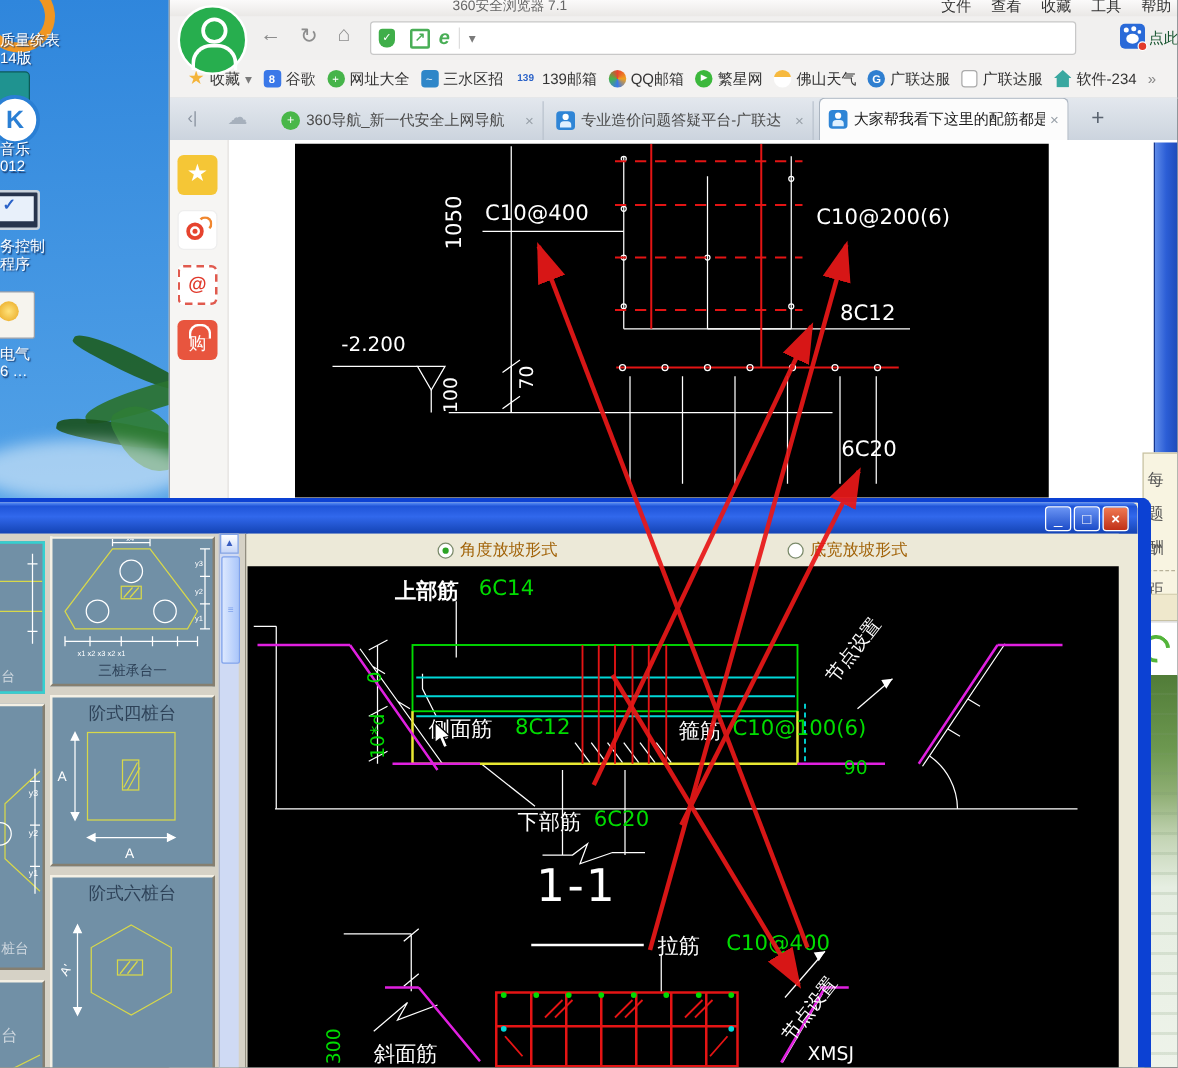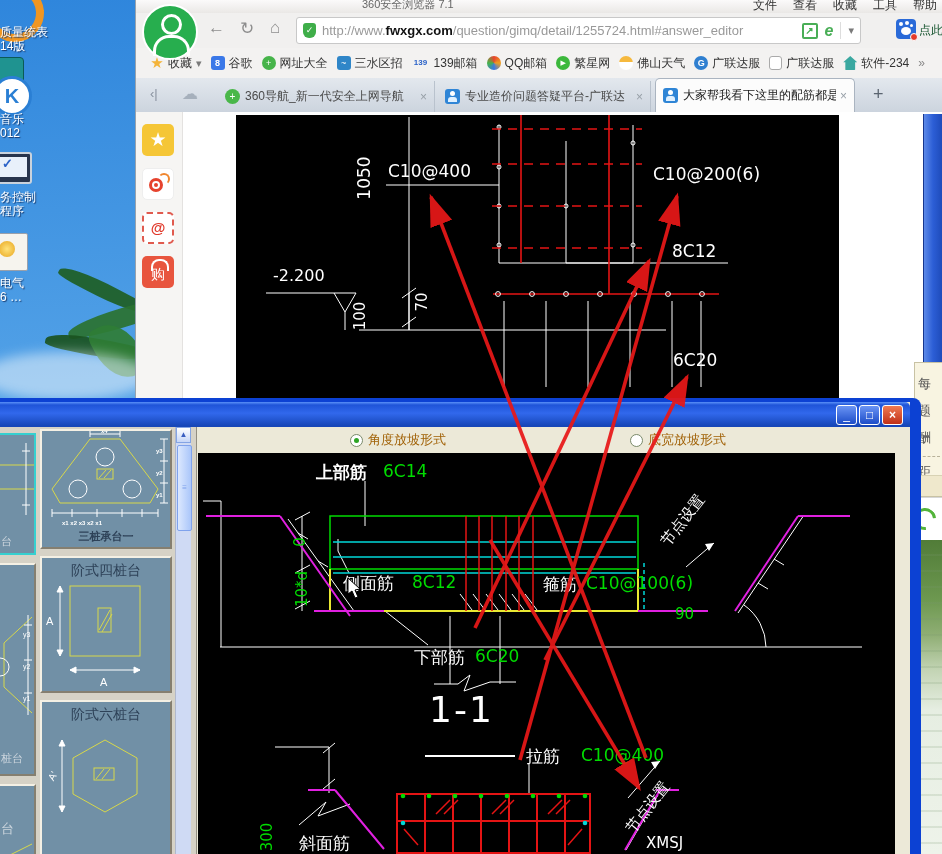--- a/index.html
+++ b/index.html
@@ -191,21 +191,20 @@
     <div class="b-toolbar">
       <div class="avatar">
           <div class="av-head"></div>
           <div class="av-body"></div>
         </div>
       <span class="navg" style="left:72px;">←</span>
       <span class="navg" style="left:104px;">↻</span>
       <span class="navg" style="left:134px;">⌂</span>
       <div class="addr">
         <div class="shield">✓</div>
-        <div class="url"><span class="g1">http://www.</span><span class="dom">fwxgx.com</span><span class="g2">/question/gimq/detail/1255724.html#answer_editor</span></div>
         <div class="addr-ico">
           <span class="share-ico">↗</span>
           <span class="e-ico">e</span>
           <span class="vsep"></span>
           <span class="chev">▾</span>
         </div>
       </div>
       <div class="baidu">
           <div class="m"></div>
           <div class="d1"></div>
@@ -401,21 +400,21 @@
       </div>
       <div class="pcell" style="top:357px;height:74px;">
         <div class="plabel" style="top:34px;font-size:13px;">台</div>
         <svg width="36" height="74">
             <g stroke="#d8d84a" stroke-width="1" fill="none">
               <path d="M34,58 L10,70"></path>
             </g>
           </svg>
       </div>
 
-      <div class="mcell" style="top:2px;height:120px;font-weight:bold;">
+      <div class="mcell" style="top:2px;height:120px;">
         <svg width="128" height="100">
           <polygon points="48,8 78,8 116,58 108,72 18,72 10,58" stroke="#d8d84a" fill="none"></polygon>
           <circle cx="63" cy="26" r="9" stroke="#fff" fill="none"></circle>
             <circle cx="36" cy="58" r="9" stroke="#fff" fill="none"></circle>
             <circle cx="90" cy="58" r="9" stroke="#fff" fill="none"></circle>
           <rect x="55" y="38" width="16" height="10" stroke="#d8d84a" fill="none"></rect>
           <path d="M57,47 L64,39 M62,47 L69,39" stroke="#d8d84a"></path>
           <path d="M48,3 H78 M48,0 V6 M78,0 V6" stroke="#fff"></path>
           <text x="59" y="2" fill="#fff" font-size="6">x4</text>
           <path d="M122,8 V72 M118,8 H126 M118,30 H126 M118,52 H126 M118,72 H126" stroke="#fff"></path>

